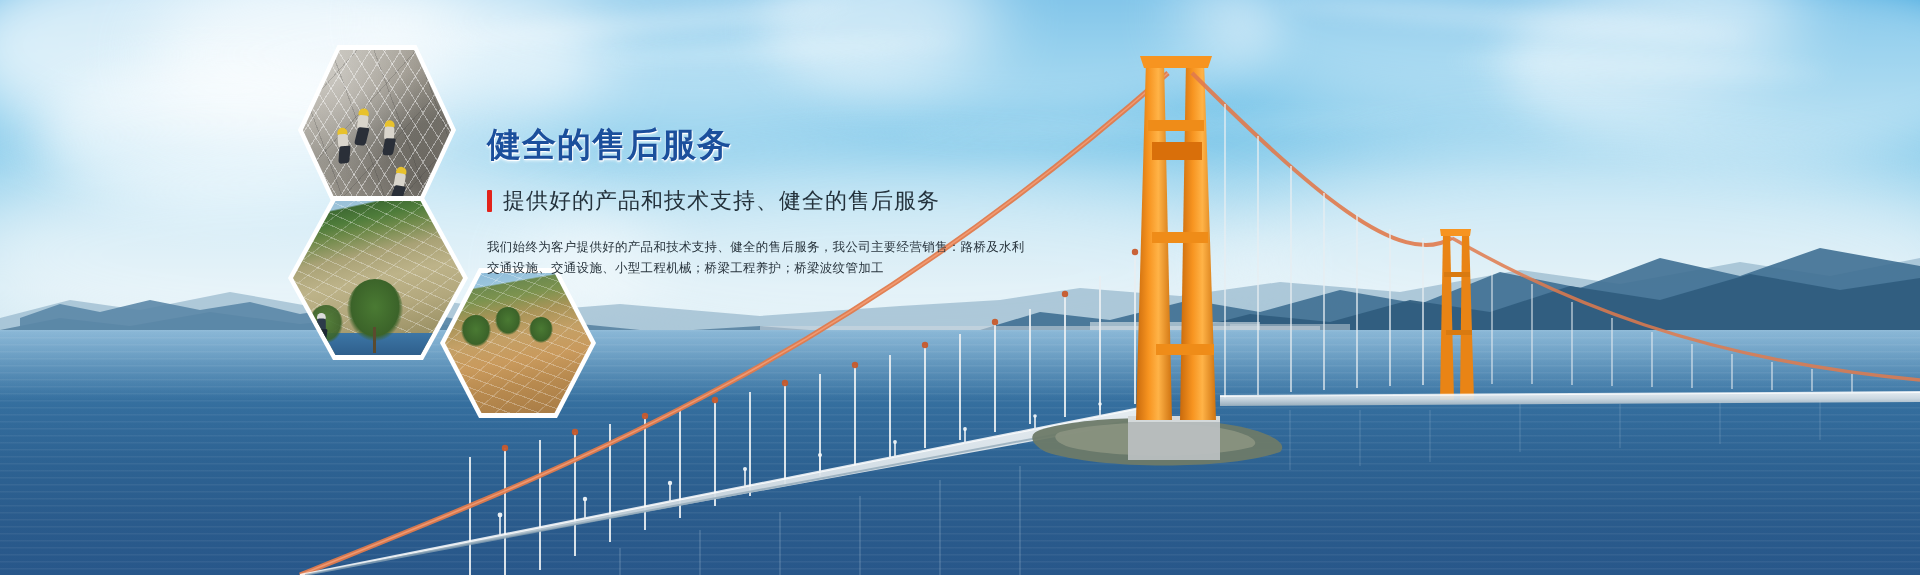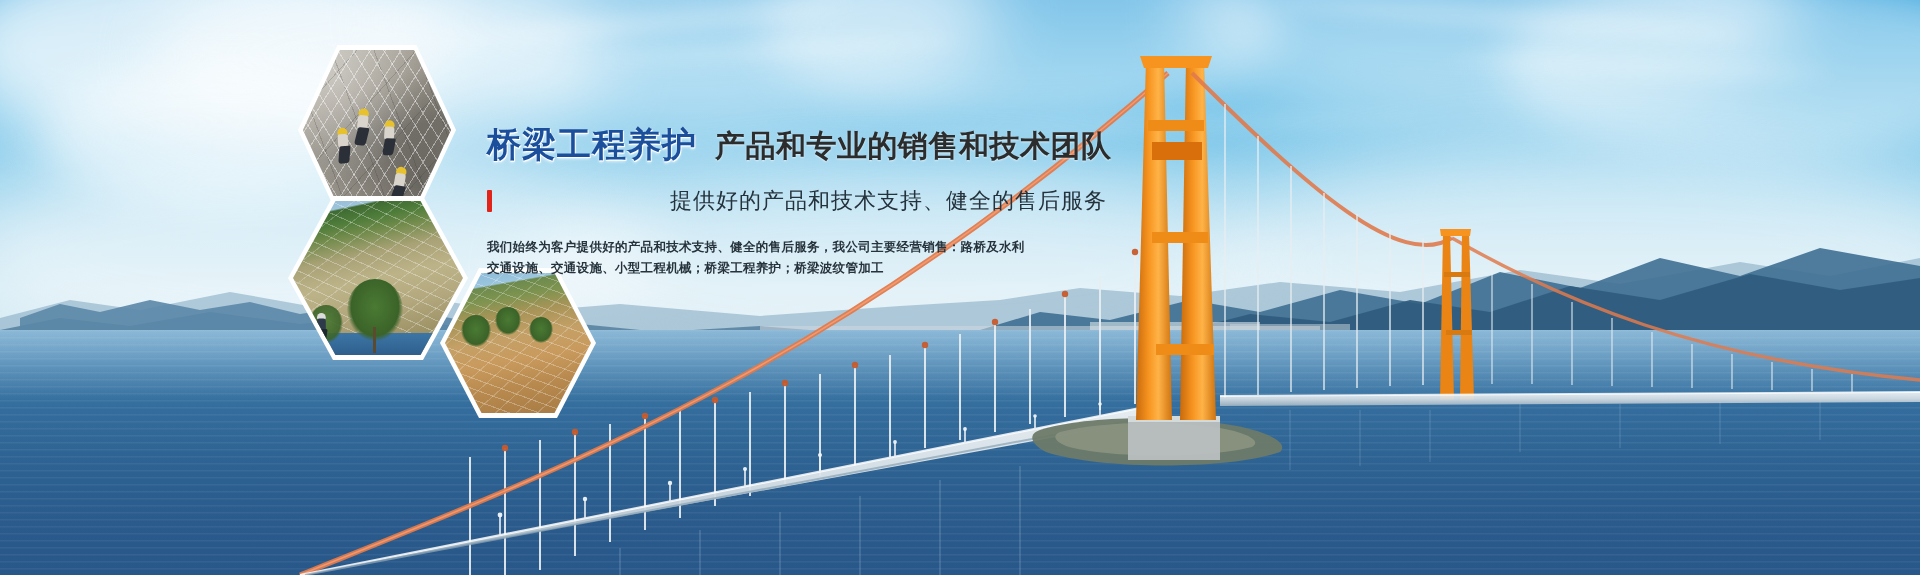--- a/index.html
+++ b/index.html
@@ -196,35 +196,34 @@
       1px 1px 0 rgba(255,255,255,.9);
   }
   .headline .h-sub {
     font-size:30px; font-weight:bold; letter-spacing:.5px;
     color:#2c2c2c;
     text-shadow:0 1px 2px rgba(255,255,255,.6);
   }
 
   .subline {
     display:flex; align-items:center; gap:11px;
-    margin-top:18px; white-space:nowrap;justify-content:space-between;
+    margin-top:18px; white-space:nowrap;
   }
   .redbar {
     width:5px; height:22px; background:#e2231a; flex:0 0 auto;
     border-radius:1px;
   }
   .subline .s-text {
     font-size:22px; color:#24323c; letter-spacing:1px;
   }
 
   .body-copy {
     margin-top:21px;
     font-size:12.5px; line-height:21px; color:#27333c;
     letter-spacing:.3px;
-    font-weight:bold;
   }
   .body-copy div { white-space:nowrap; }
 </style>
 </head>
 <body>
 
 <div class="banner">
 
   <div class="sky">
     <div class="cloud soft" style="left:-60px;  top:-70px;  width:520px; height:230px; opacity:.80;"></div>
@@ -483,22 +482,21 @@
         <div class="tree" style="left:16px; top:42px; width:30px; height:32px;"></div>
         <div class="tree" style="left:50px; top:34px; width:26px; height:28px;"></div>
         <div class="tree" style="left:84px; top:44px; width:24px; height:26px;"></div>
       </div>
     </div>
   </div>
 
   <div class="copy">
 
     <div class="headline">
-      <span class="h-main">桥梁工程养护</span>
-      <span class="h-sub">产品和专业的销售和技术团队</span>
+      <span class="h-main">健全的售后服务</span>
     </div>
 
     <div class="subline">
       <span class="redbar"></span>
       <span class="s-text">提供好的产品和技术支持、健全的售后服务</span>
     </div>
 
     <div class="body-copy">
       <div>我们始终为客户提供好的产品和技术支持、健全的售后服务，我公司主要经营销售：路桥及水利</div>
       <div>交通设施、交通设施、小型工程机械；桥梁工程养护；桥梁波纹管加工</div>

